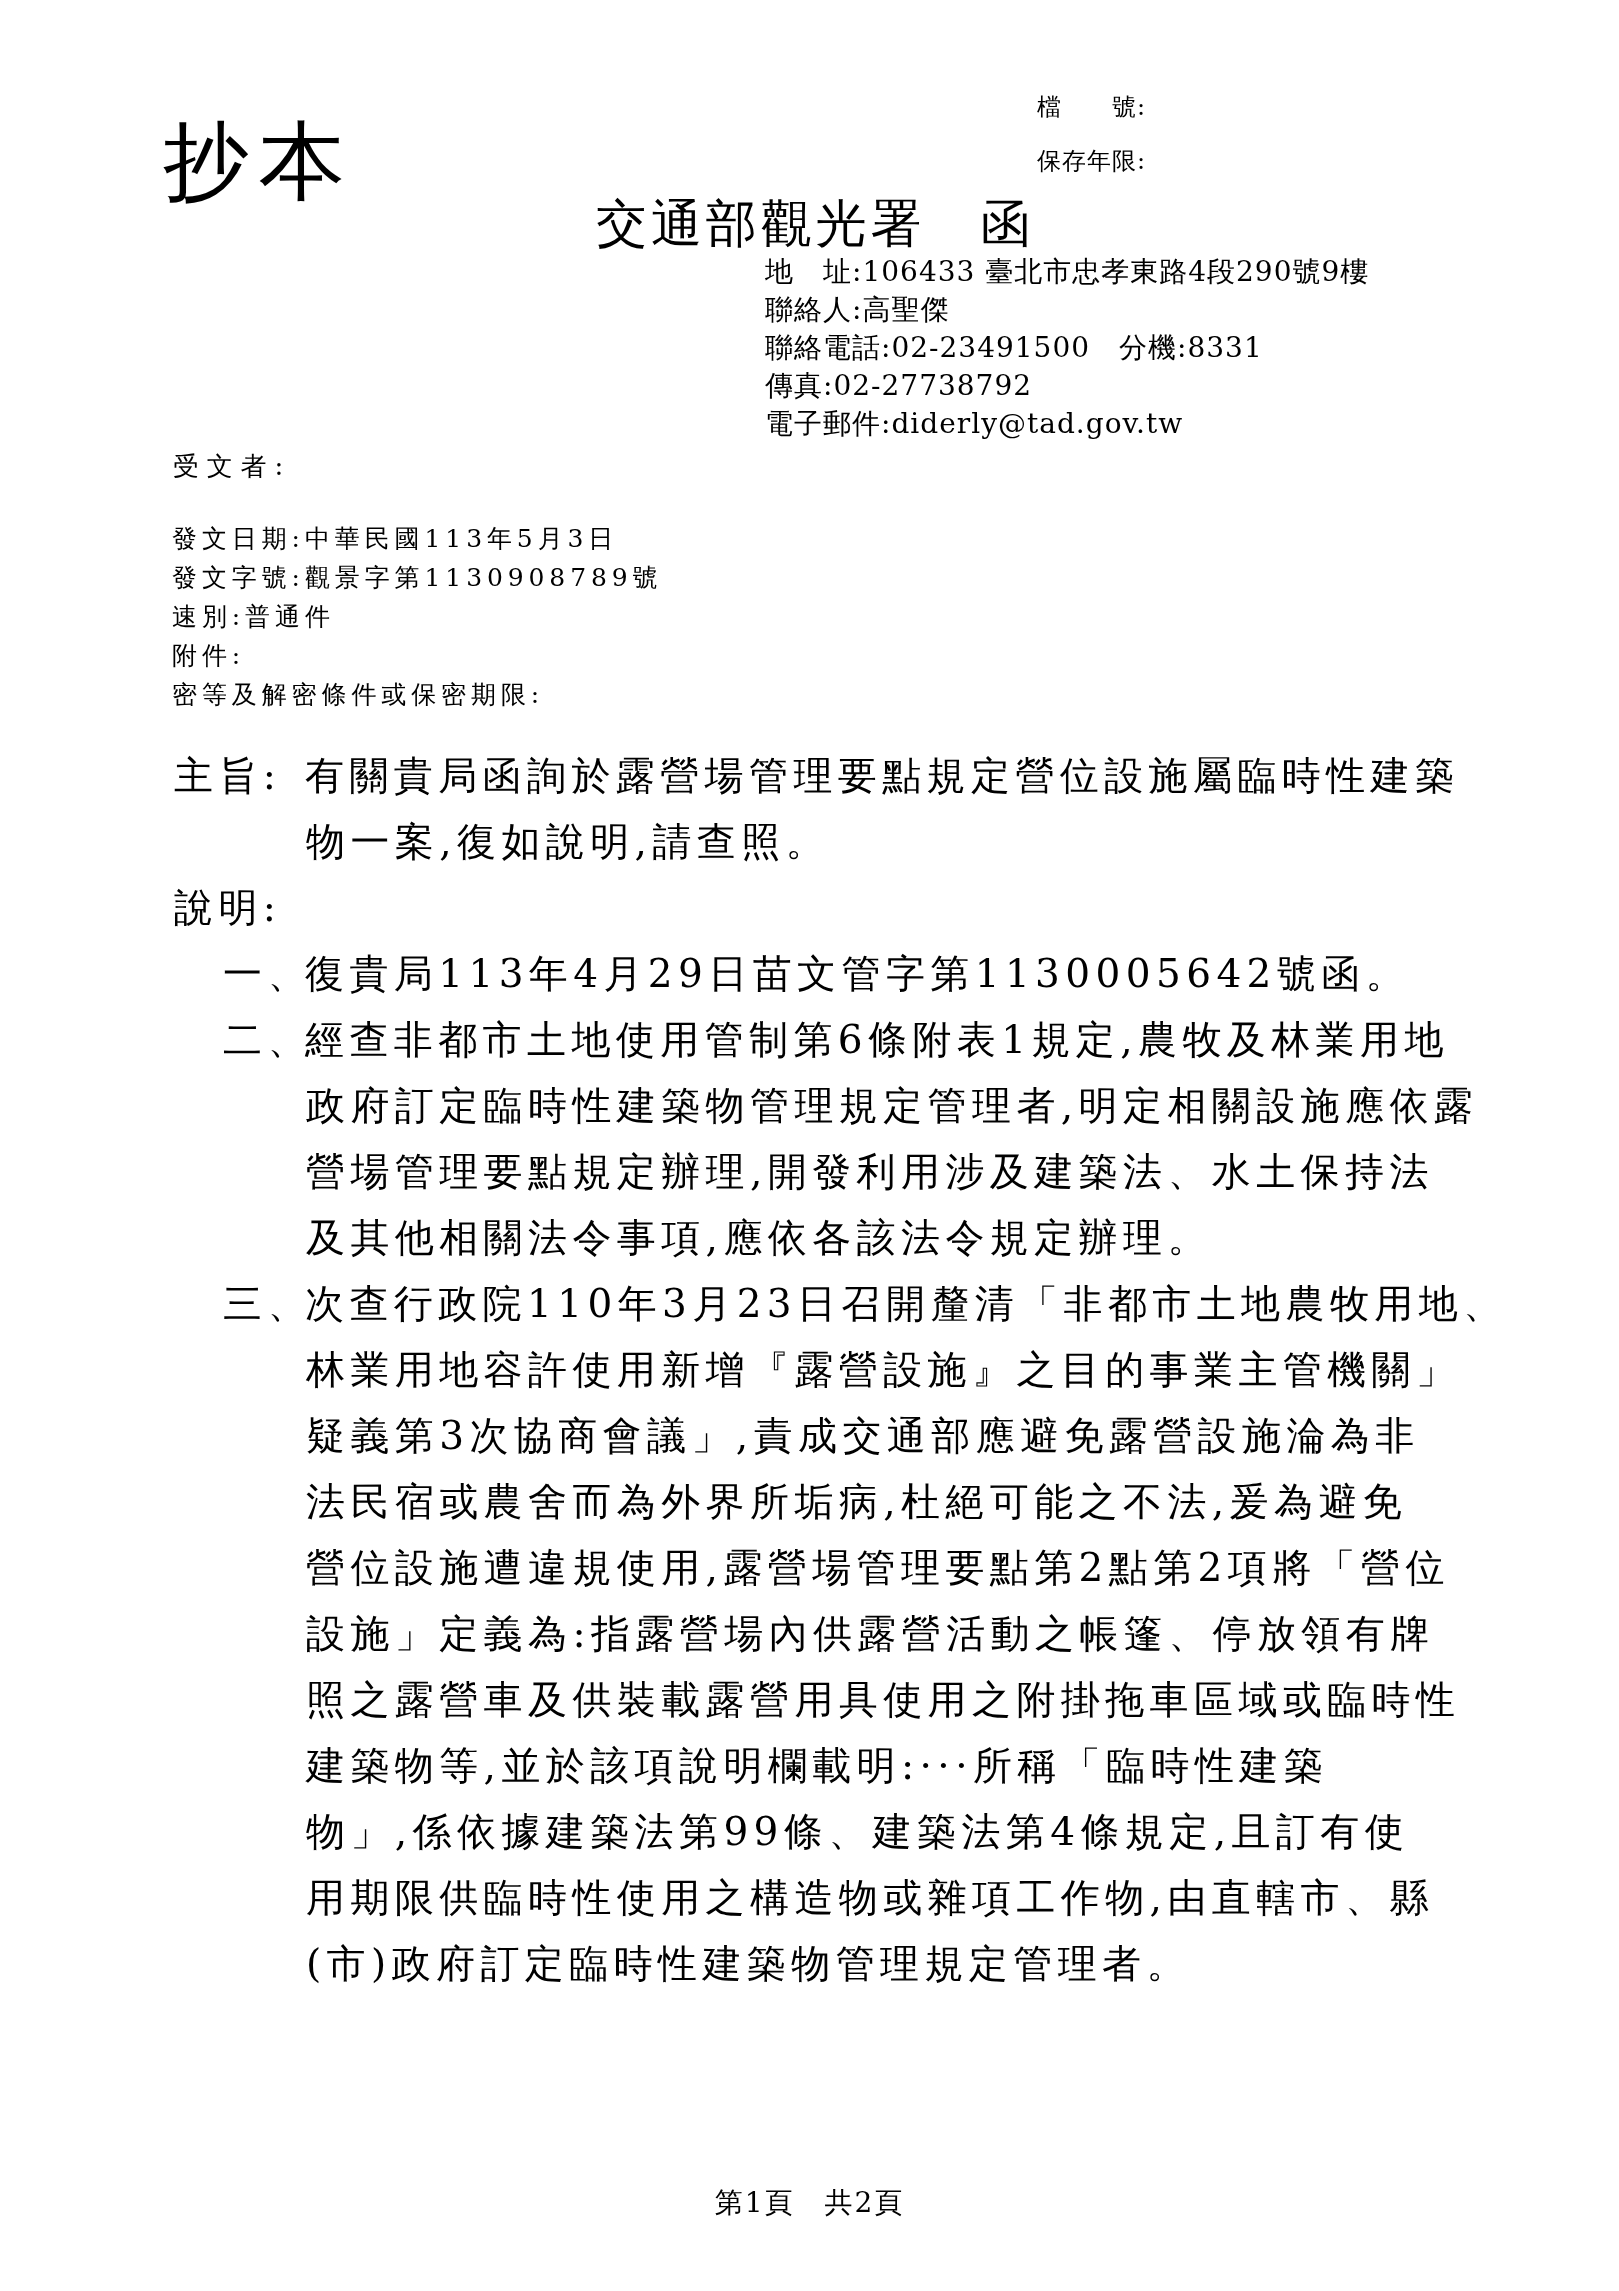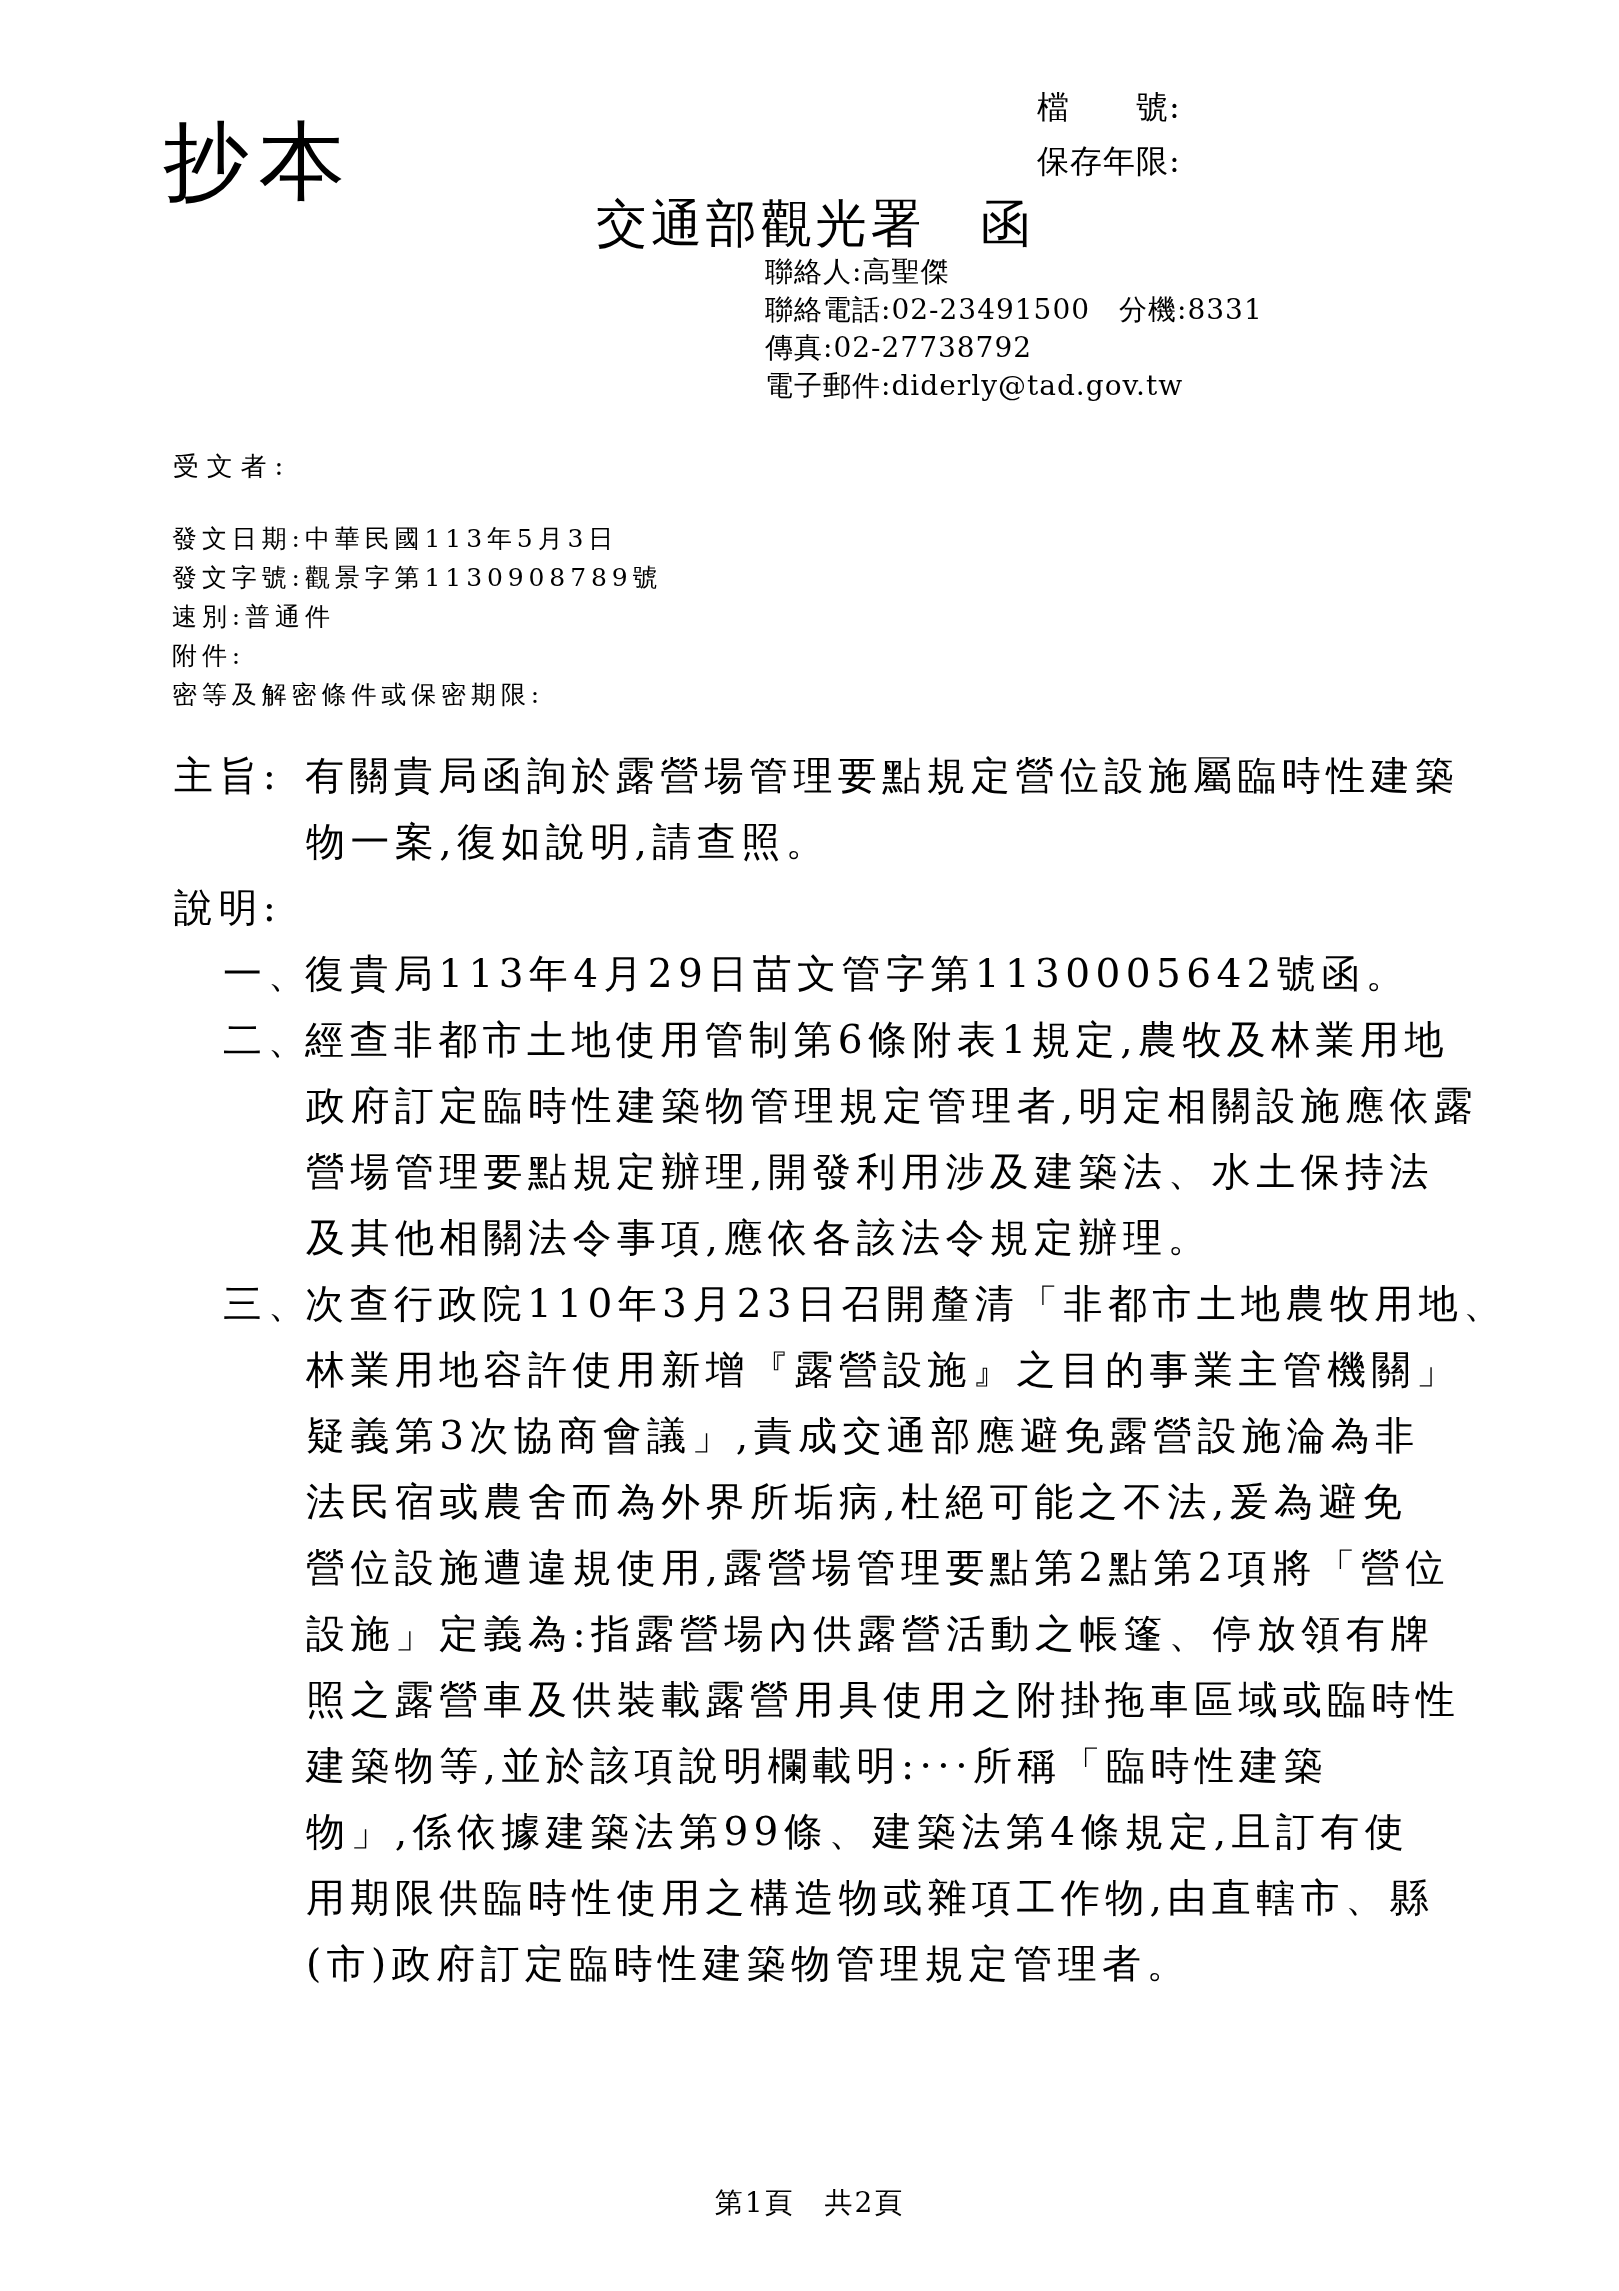--- a/index.html
+++ b/index.html
@@ -21,21 +21,21 @@
     left: 163px;
     top: 104px;
     font-size: 86px;
     letter-spacing: 9.8px;
     font-weight: 400;
   }
   .hdr-right {
     position: absolute;
     left: 1037px;
     top: 80px;
-    font-size: 32px;
+    font-size: 24px;
     line-height: 54px;
     letter-spacing: 1px;
   }
   .title {
     position: absolute;
     left: 596px;
     top: 190px;
     font-size: 51px;
     letter-spacing: 3.9px;
     white-space: nowrap;
@@ -99,20 +99,21 @@
   <div class="stamp">抄本</div>
 
   <div class="hdr-right">
     <div>檔　　號:</div>
     <div>保存年限:</div>
   </div>
 
   <div class="title">交通部觀光署　函</div>
 
   <div class="contact">
+    <div>地　址:106433 臺北市忠孝東路4段290號9樓</div>
     <div>聯絡人:高聖傑</div>
     <div>聯絡電話:02-23491500　分機:8331</div>
     <div>傳真:02-27738792</div>
     <div>電子郵件:diderly@tad.gov.tw</div>
   </div>
 
   <div class="recipient">受文者:</div>
 
   <div class="meta">
     <div>發文日期:中華民國113年5月3日</div>

